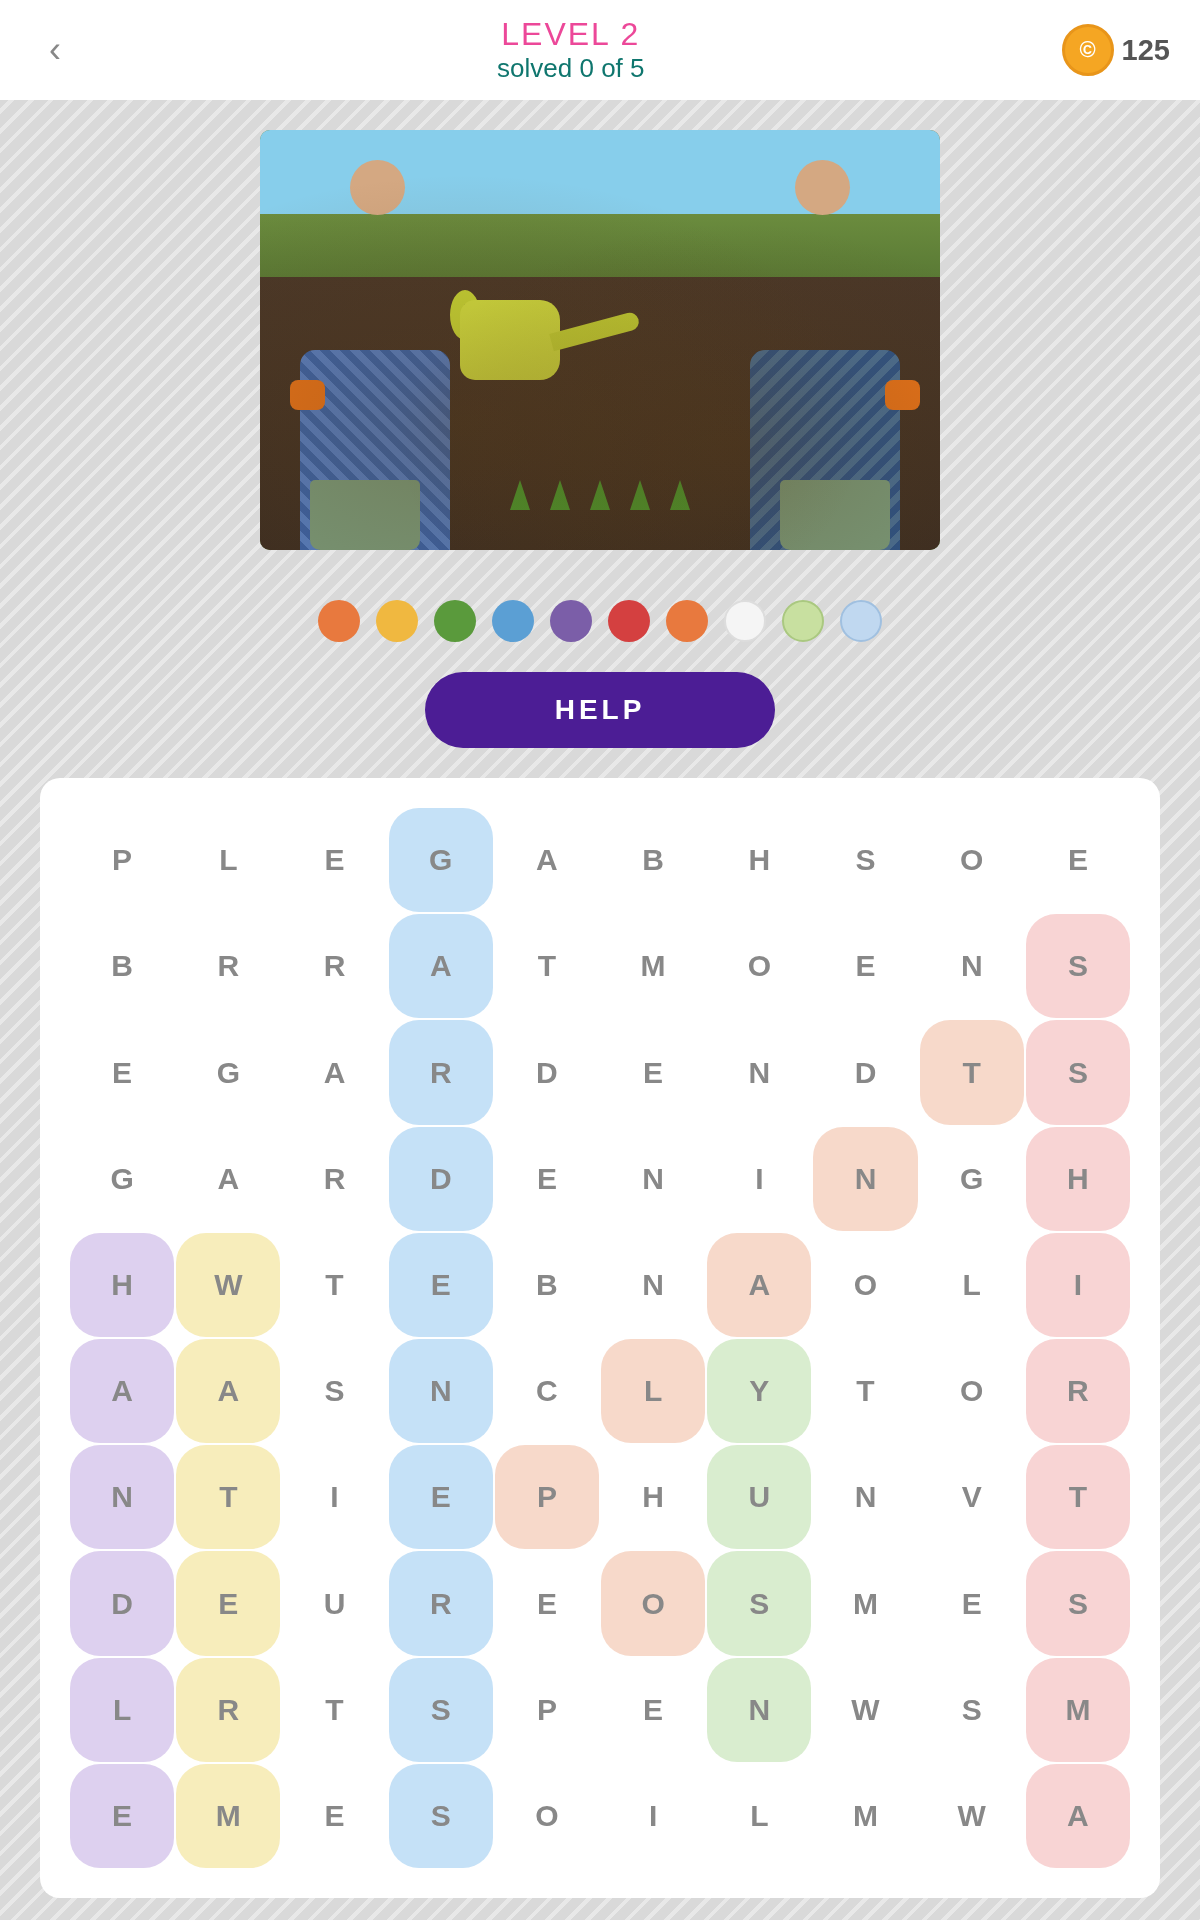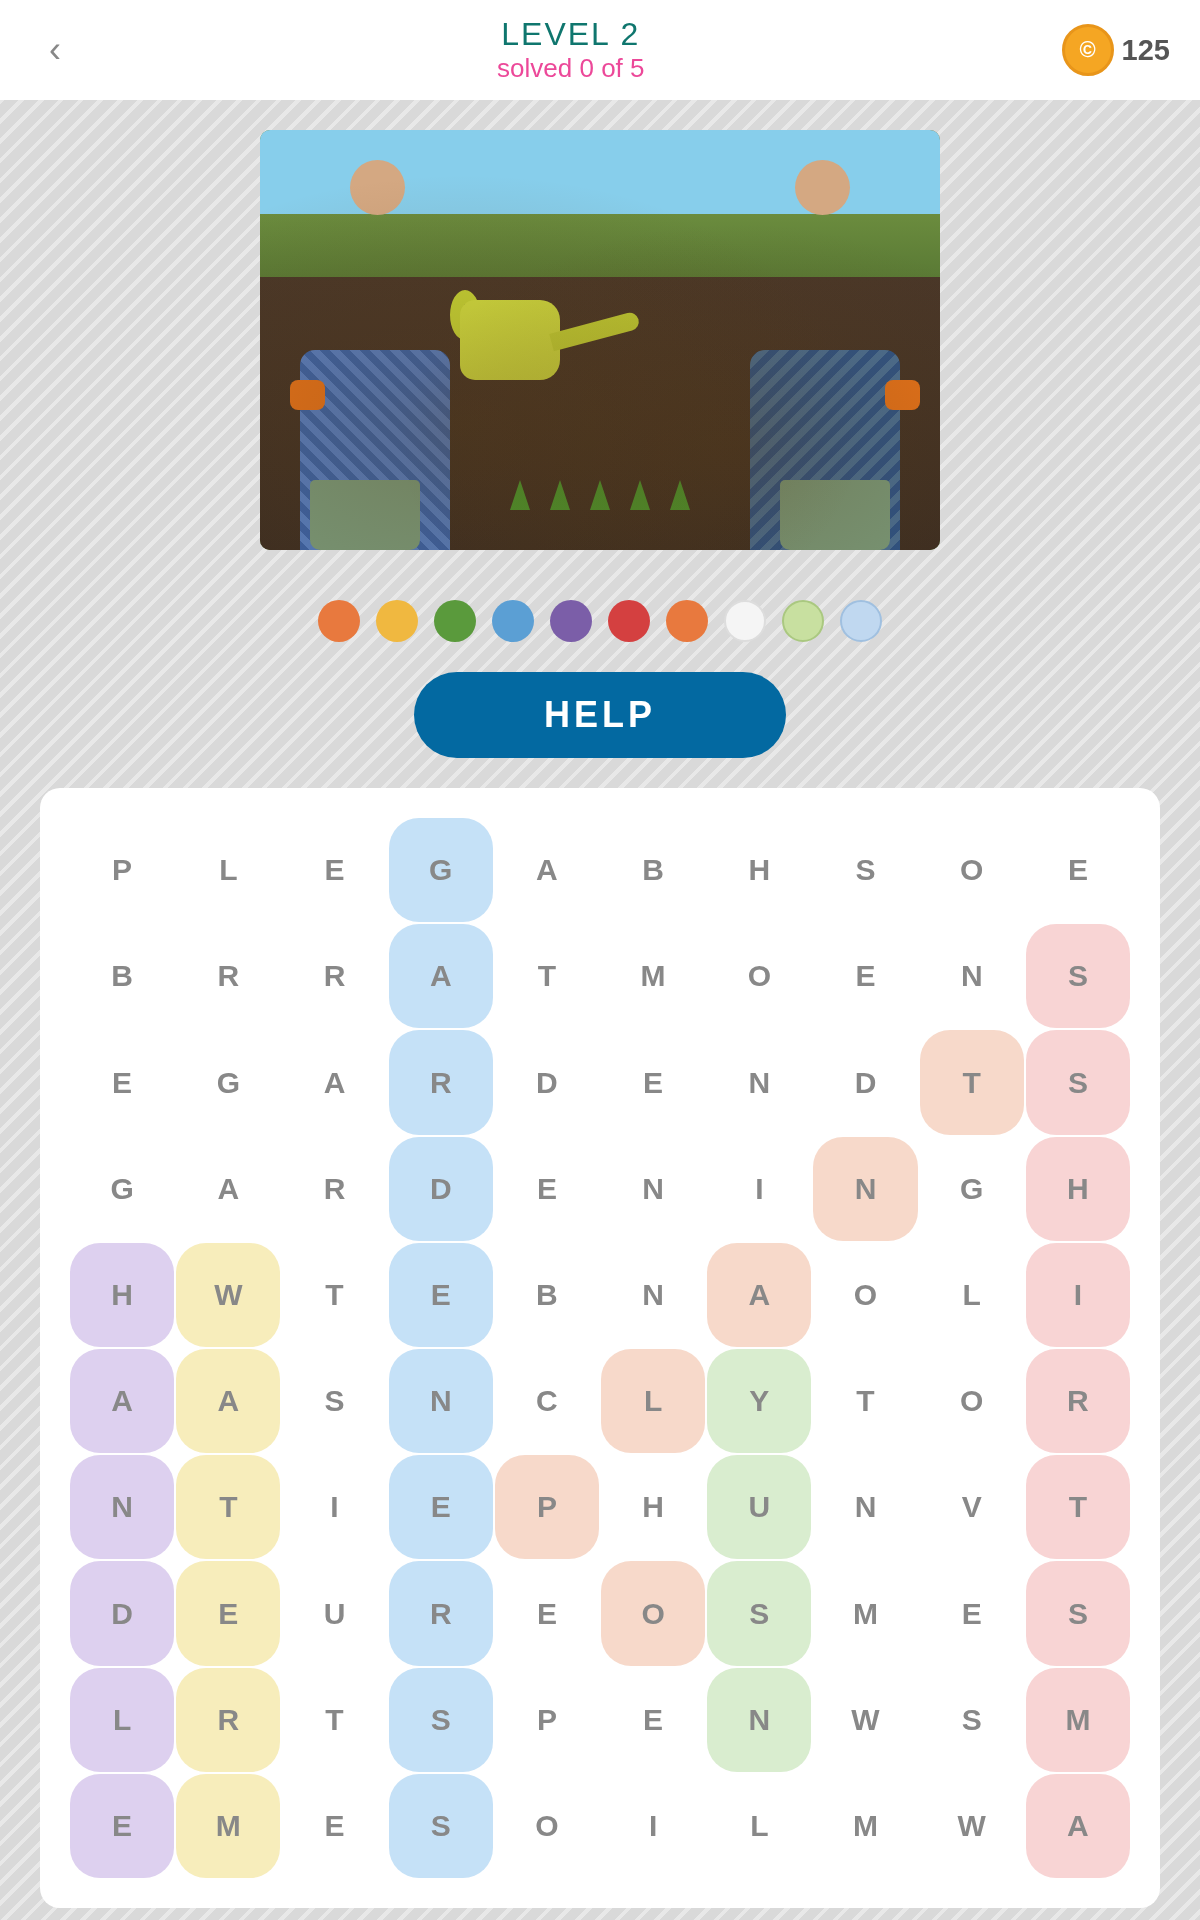--- a/index.html
+++ b/index.html
@@ -55,28 +55,28 @@
       font-size: 36px;
       color: #888;
     }
 
     .level-info {
       text-align: center;
     }
 
     .level-title {
       font-size: 32px;
-      color: #0f766e;
+      color: #ec4899;
       font-weight: normal;
       letter-spacing: 2px;
     }
 
     .level-solved {
       font-size: 26px;
-      color: #ec4899;
+      color: #0f766e;
       font-weight: normal;
     }
 
     .coins-display {
       display: flex;
       align-items: center;
       gap: 8px;
     }
 
     .coin-icon {
@@ -215,26 +215,26 @@
     .dot-lightblue { background: #c0d8f0; border: 2px solid #a0c0e0; }
 
     
     .help-section {
       display: flex;
       justify-content: center;
       padding: 10px 0 30px;
     }
 
     .help-btn {
-      background: #0369a1;
+      background: #4c1d95;
       color: white;
       border: none;
       border-radius: 50px;
       padding: 22px 130px;
-      font-size: 36px;
+      font-size: 28px;
       font-weight: bold;
       letter-spacing: 4px;
       cursor: pointer;
     }
 
     
     .grid-section {
       background: white;
       margin: 0 40px 40px;
       border-radius: 20px;

